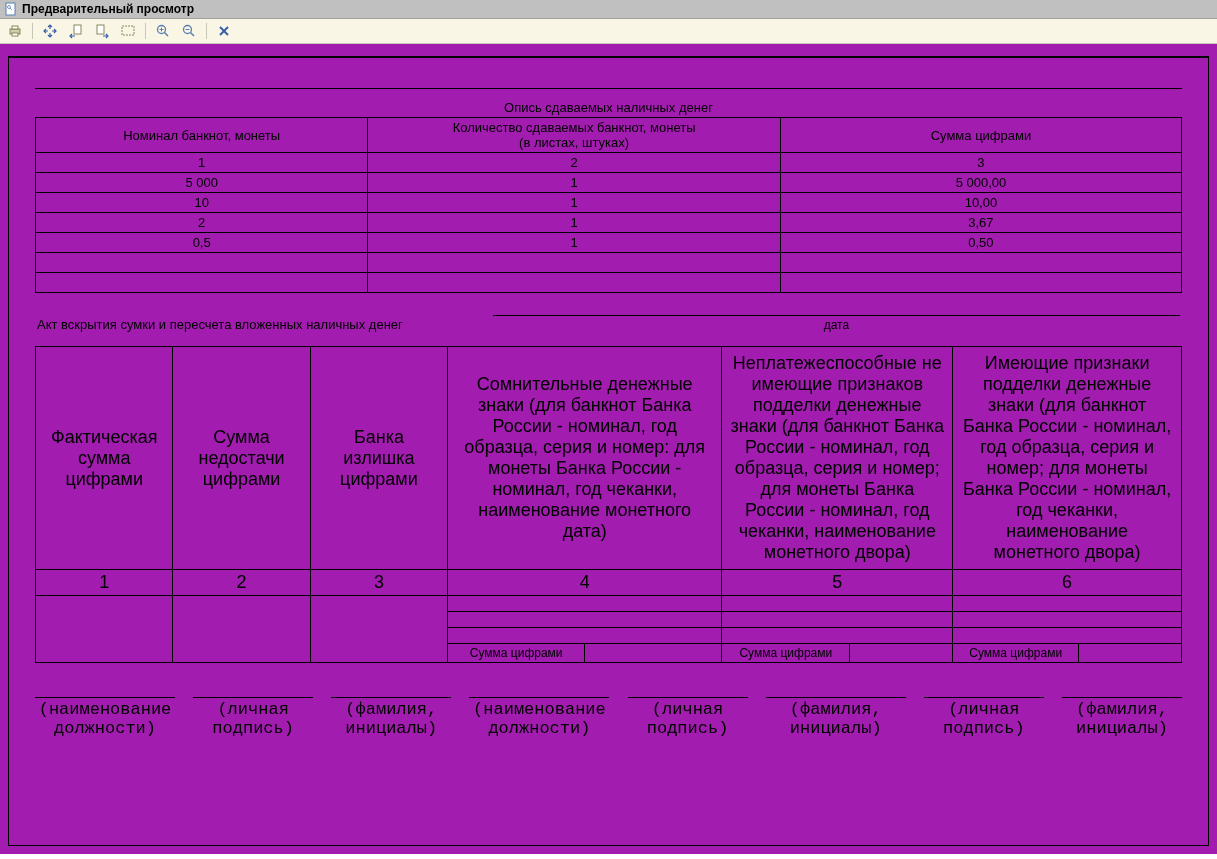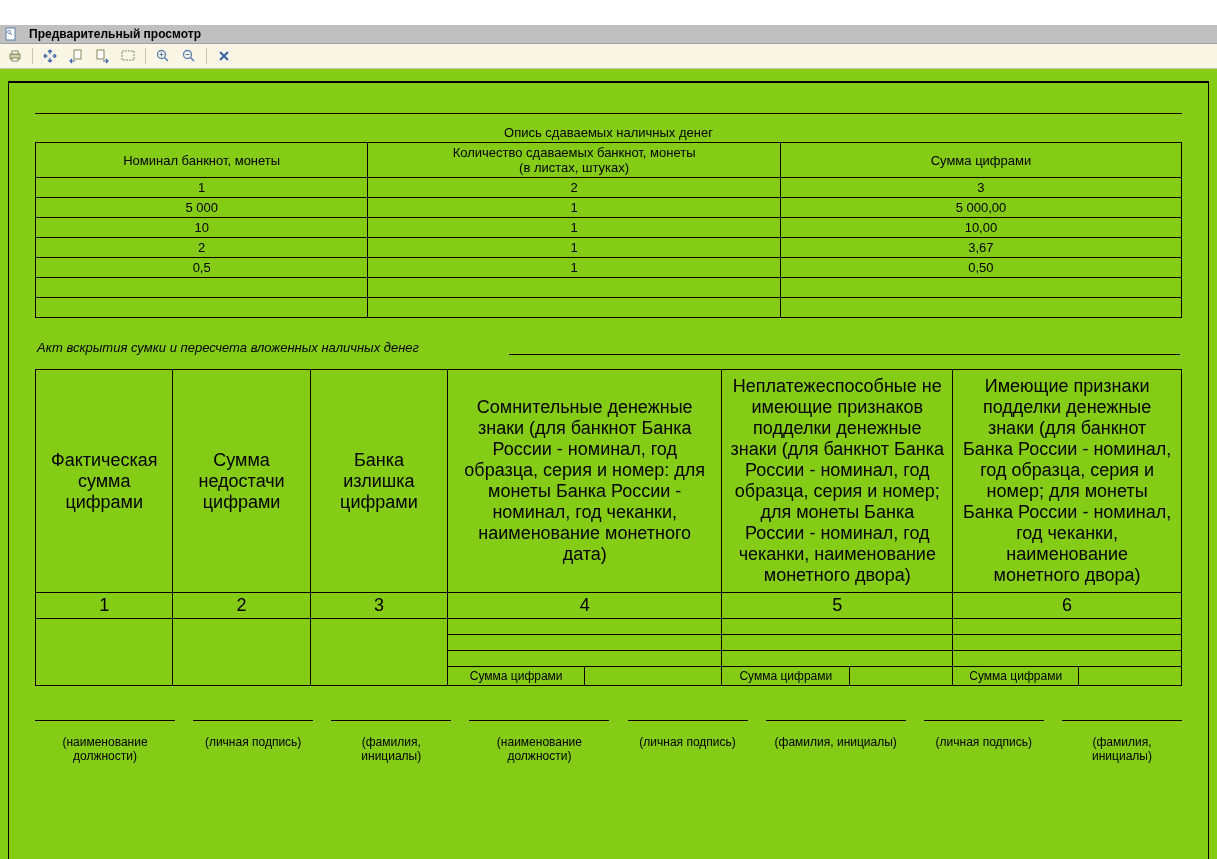--- a/index.html
+++ b/index.html
@@ -10,22 +10,21 @@
     background: #fff;
     color: #000;
   }
   .title-bar {
     background: #c0c0c0;
     padding: 2px 4px;
     font-size: 12px;
     border-bottom: 1px solid #a0a0a0;
     display: flex;
     align-items: center;
-    gap: 11px;
-    margin-top: 25px;
+    gap: 4px;
   }
   .title-bar .doc-icon {
     width: 14px; height: 14px;
     display: inline-block;
   }
   .title-text { font-weight: bold; }
   .toolbar {
     background: #f9f6e5;
     border-bottom: 1px solid #c9c6b5;
     padding: 3px 6px;
@@ -39,21 +38,21 @@
     align-items: center;
     justify-content: center;
     cursor: pointer;
   }
   .tb-sep {
     width: 1px; height: 16px;
     background: #c9c6b5;
   }
   .preview-area {
     padding: 12px 8px 8px 8px;
-    background: #84cc16;
+    background: #a21caf;
   }
   .page {
     border: 1px solid #000;
     border-top-width: 2px;
     padding: 30px 26px 30px 26px;
     position: relative;
     min-height: 790px;
   }
   
   .page::before {
@@ -92,39 +91,40 @@
   }
   .act-text { font-size: 13px; white-space: nowrap; }
   .date-field {
     flex: 1;
     border-bottom: 1px solid #000;
     height: 18px;
     margin-left: 60px;
     margin-right: 0;
   }
   .date-label { text-align:center; font-size:12px; margin-top:2px; margin-left: 60px; }
-  .act-container { margin: 18px 0 0 0; font-style: italic; }
+  .act-container { margin: 18px 0 0 0; }
   .tbl2 th, .tbl2 td { font-size: 18px; }
   .tbl2 .hdr td { height: 180px; vertical-align: middle; padding: 6px 8px; }
   .tbl2 .idxr td { height:18px; }
   .tbl2 .thin td { height: 16px; padding:0; }
   .tbl2 .sum-label { font-size: 12px; }
   .sig-row {
     margin-top: 34px;
     display: flex;
     justify-content: space-between;
     gap: 8px;
   }
   .sig {
     flex: 1;
     border-top: 1px solid #000;
     text-align: center;
-    font-size: 12px;
-    padding-top: 14px;
+    font-size: 17px;
+    padding-top: 2px;
     max-width: 140px;
+    font-family: Liberation Mono, monospace;
   }
   .sig.narrow { max-width: 120px; }
   svg { display:block; }
 </style>
 </head>
 <body>
 
 <div class="title-bar">
   <span class="doc-icon">
     <svg width="14" height="14" viewBox="0 0 14 14">
@@ -246,20 +246,21 @@
             </tr>
       </tbody>
         </table>
     </div>
 
     <div class="act-container">
       <div class="act-row">
         <div class="act-text">Акт вскрытия сумки и пересчета вложенных наличных денег</div>
         <div style="flex:1; display:flex; flex-direction:column;">
           <div class="date-field"></div>
+          <div class="date-label">дата</div>
         </div>
       </div>
     </div>
 
     <table class="tbl tbl2" style="margin-top:14px">
       <colgroup>
         <col style="width:12%">
           <col style="width:12%">
           <col style="width:12%">
         <col style="width:12%">

